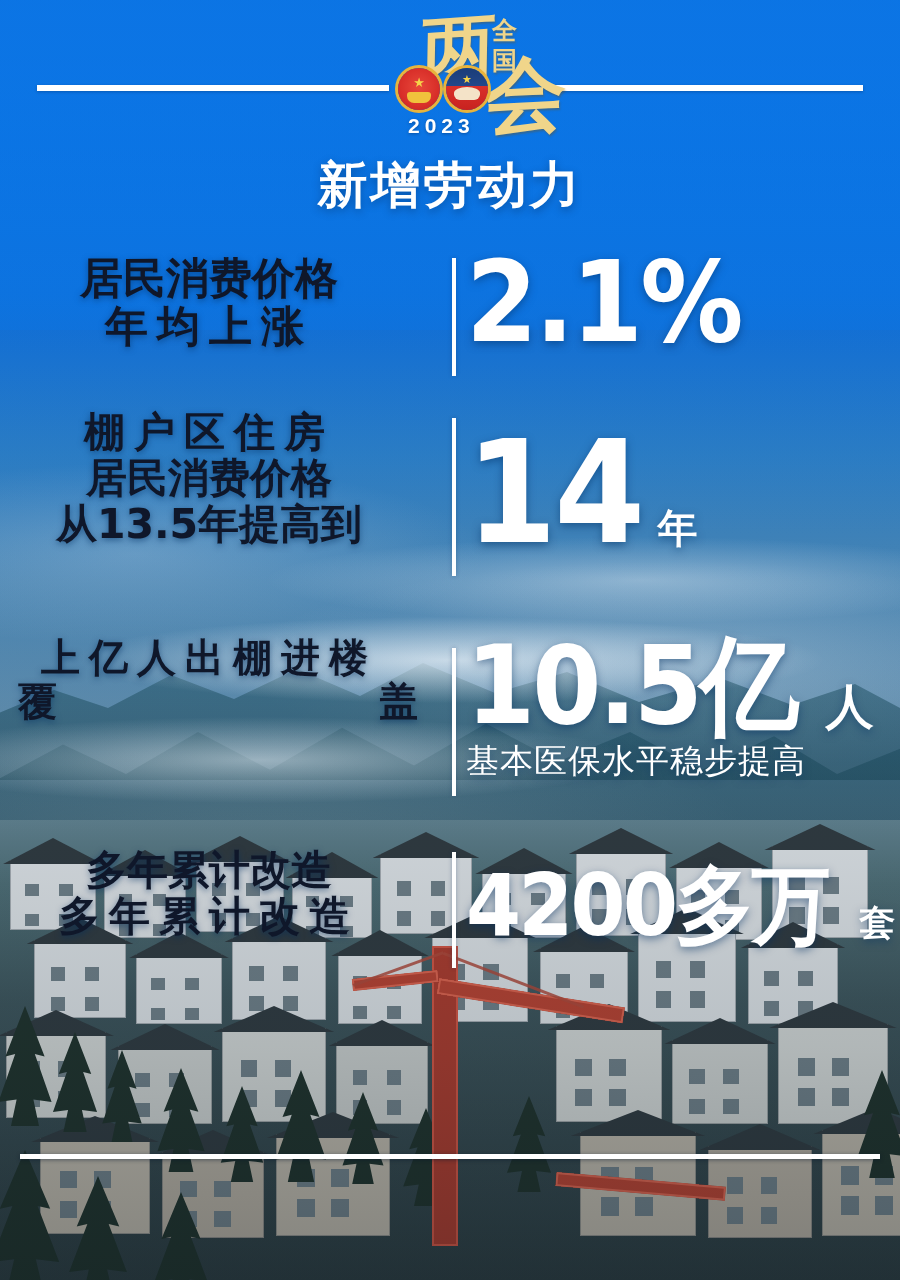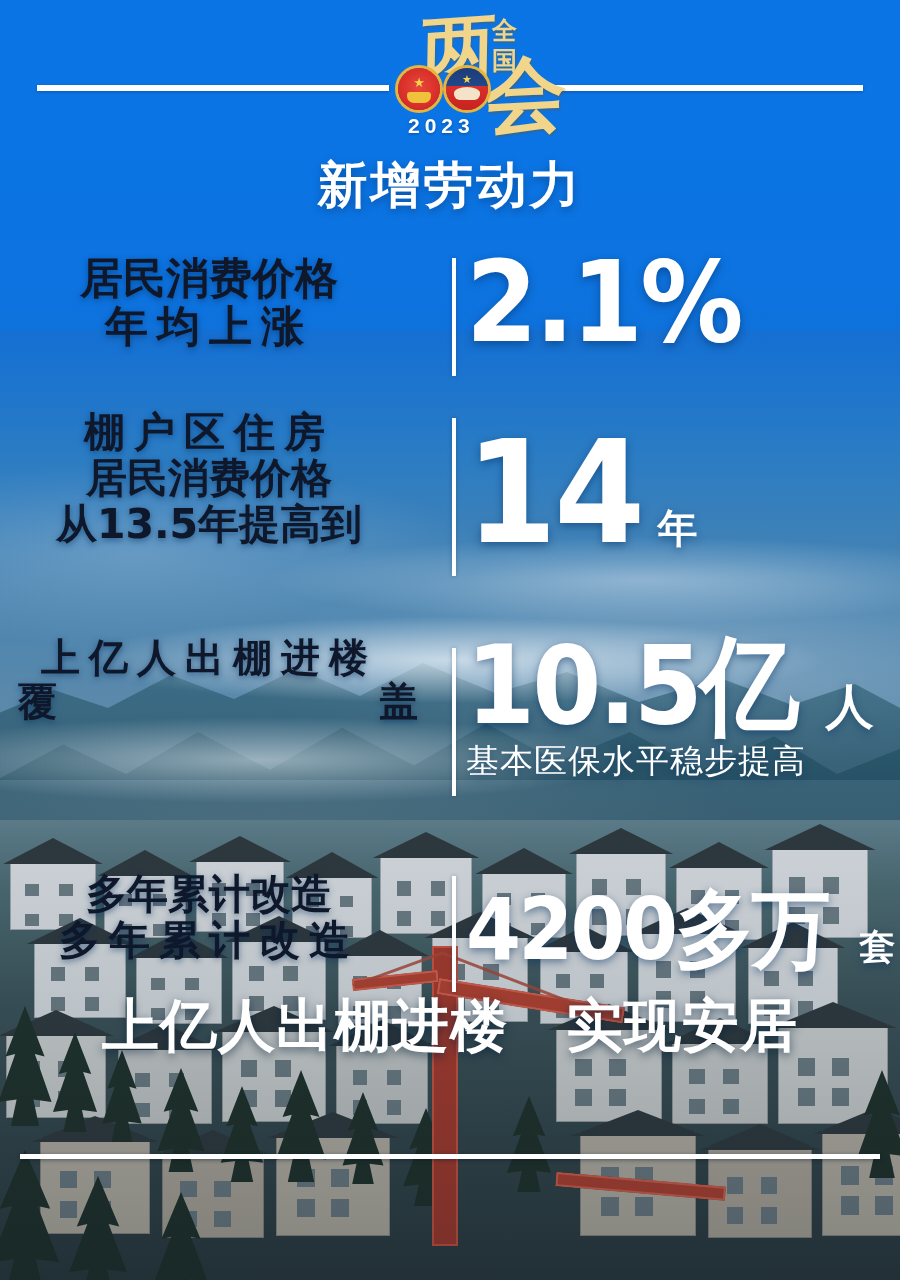--- a/index.html
+++ b/index.html
@@ -174,21 +174,21 @@
     font-size:50px; font-weight:bold; color:#ffffff;
     letter-spacing:3px;
     text-shadow:0 3px 8px rgba(0,45,95,.45);
   }
 
   
   .stat-row { position:absolute; left:0; width:900px; }
   .stat-row.r1 { top:246px; height:150px; }
   .stat-row.r2 { top:406px; height:190px; }
   .stat-row.r3 { top:636px; height:175px; }
-  .stat-row.r4 { top:864px; height:145px;padding-left:44px; }
+  .stat-row.r4 { top:840px; height:145px;padding-left:44px; }
 
   .divider {
     position:absolute; left:452px; width:4px; background:#ffffff;
     box-shadow:0 0 4px rgba(0,40,90,.30);
   }
 
   .label-block {
     position:absolute; left:0; width:440px;
     text-align:center; padding-right:22px;
     font-family:"DejaVu Sans","Liberation Sans",sans-serif;
@@ -381,17 +381,16 @@
       <div class="divider" style="top:12px; height:116px;"></div>
       <div class="label-block" style="top:8px; font-size:41px;">
         <div class="label-line">多年累计改造</div>
         <div class="label-line spaced">多年累计改造</div>
       </div>
       <div class="value-block" style="top:22px;">
         <span class="value-main" style="font-size:86px;">4200多万</span><span class="value-unit" style="font-size:36px;">套</span>
       </div>
     </div>
 
-    <div class="tagline">上亿人出棚进楼　实现安居</div>
 
     <div class="rule-bottom"></div>
   </div>
 </div>
 
 </body></html>

